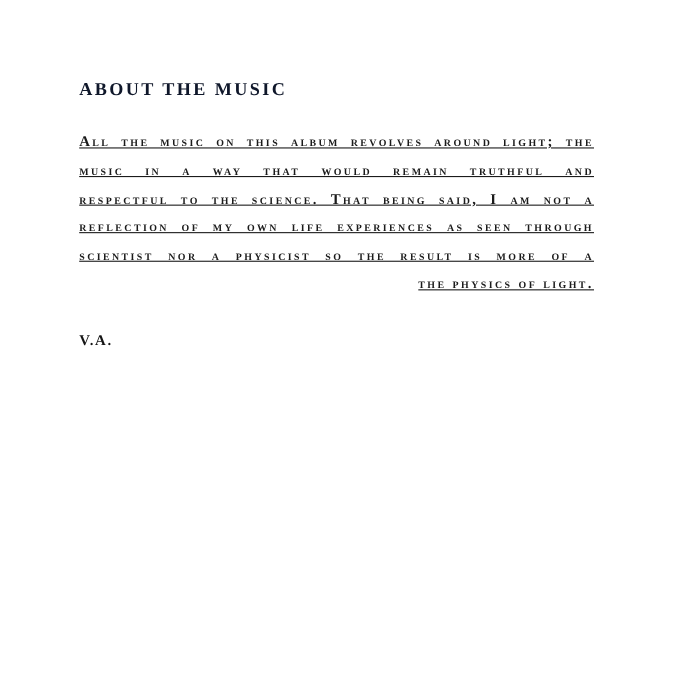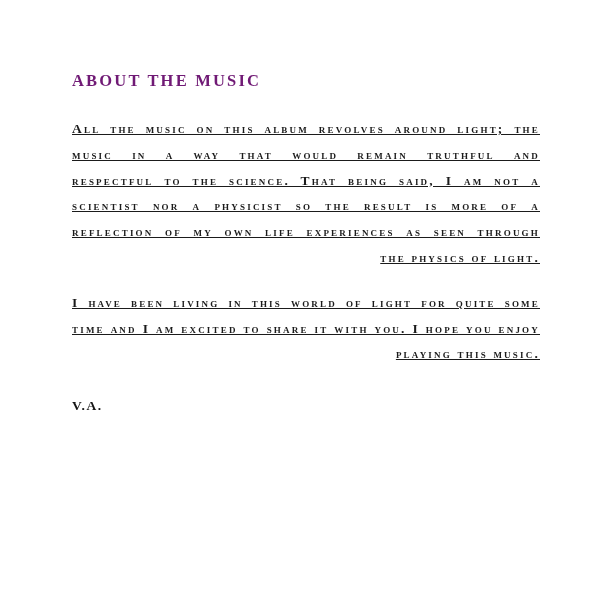--- a/index.html
+++ b/index.html
@@ -17,21 +17,21 @@
     padding: 72px 72px 0 72px;
     font-family: "Liberation Serif", "DejaVu Serif", serif;
     color: #1b1b1b;
   }
   .heading {
     margin: 0 0 27px 0;
     font-size: 16.5px;
     line-height: 17px;
     font-weight: 700;
     letter-spacing: 2.2px;
-    color: #701a75;
+    color: #0f172a;
   }
   .para {
     margin: 0;
   }
   .para + .para {
     margin-top: 19px;
   }
   .line {
     font-size: 13.5px;
     font-weight: 700;
@@ -61,26 +61,21 @@
 <body>
 
 <div class="page">
 
   <h1 class="heading">ABOUT THE MUSIC</h1>
 
   <div class="para">
     <div class="line justified">All the music on this album revolves around light; the</div>
     <div class="line justified">music in a way that would remain truthful and</div>
     <div class="line justified">respectful to the science. That being said, I am not a</div>
+    <div class="line justified">reflection of my own life experiences as seen through</div>
     <div class="line justified">scientist nor a physicist so the result is more of a</div>
-    <div class="line justified">reflection of my own life experiences as seen through</div>
     <div class="line lastline">the physics of light.</div>
   </div>
 
-  <div class="para">
-    <div class="line justified">I have been living in this world of light for quite some</div>
-    <div class="line justified">time and I am excited to share it with you. I hope you enjoy</div>
-    <div class="line lastline">playing this music.</div>
-  </div>
 
   <div class="signature">V.A.</div>
 
 </div>
 
 </body></html>

